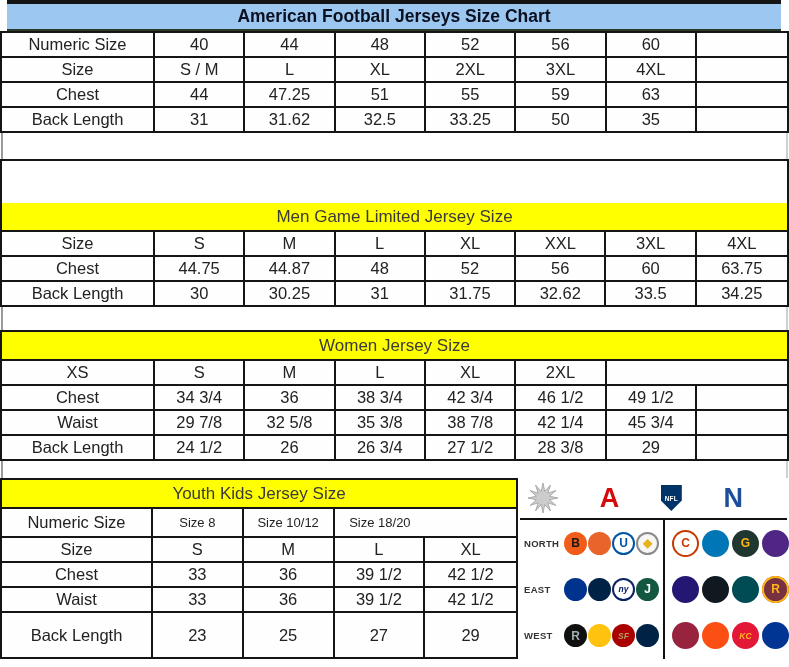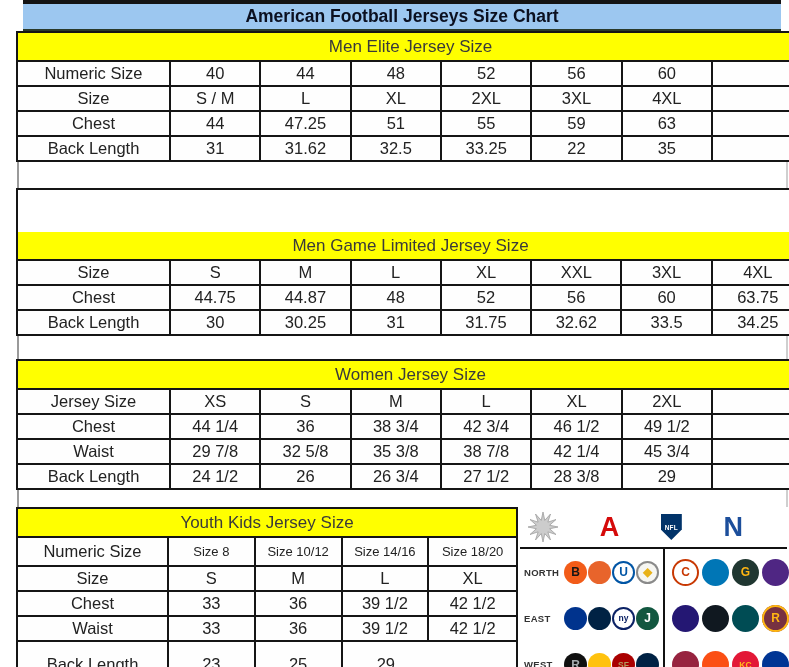--- a/index.html
+++ b/index.html
@@ -1,19 +1,19 @@
 <!DOCTYPE html>
 <html><head>
 <meta charset="utf-8">
 <style>
   * { margin:0; padding:0; box-sizing:border-box; }
   html,body { background:#fff; }
   .page {
     position:relative; width:789px; height:667px; overflow:hidden;
-    background:#fff; font-family:"Liberation Sans", sans-serif; color:#151515;padding-left:16px;
+    background:#fff; font-family:"Liberation Sans", sans-serif; color:#151515;
   }
   
   .title-bar {
     margin:0 8px 0 7px; border-top:4px solid #141414; border-bottom:2px solid #2a3a2a;
     background:#9cc7f0; height:31px; display:flex; align-items:center; justify-content:center;
     font-weight:bold; font-size:17.5px; color:#0b1020;
   }
   
   .section { border:2px solid #151515; width:789px; background:#fff; }
   .sec-header {
@@ -57,36 +57,33 @@
   .div-label { width:44px; padding-left:4px; font-size:9.5px; font-weight:600; color:#333; letter-spacing:.3px; }
   .team-group { display:flex; align-items:center; }
   .team-group.afc { width:97px; gap:1px; }
   .team-group.nfc { margin-left:11px; gap:3px; }
   .team {
     display:flex; align-items:center; justify-content:center; border-radius:50%;
     font-weight:bold; font-size:12px; line-height:1; flex:0 0 auto;
   }
   .team.afc { width:23px; height:23px; }
   .team.nfc { width:27px; height:27px; }
-  .team.multi { font-size:8.5px; }
+  .team.multi { font-size:8.5px;font-style:italic; }
   .starburst { width:30px; height:30px; flex:0 0 auto; }
 </style>
 </head>
 <body>
 
 <div class="page">
 
   <div class="title-bar" style="background: rgb(156, 199, 240);">
     <span>American Football Jerseys Size Chart</span>
   </div>
 
   <div class="section s0">
-    <div class="sec-header" style="background: rgb(255, 255, 0);">
-        <span>Men Elite Jersey Size</span>
-      </div>
     <div class="rows">
         <div class="trow">
           <div class="cell lab">Numeric Size</div>
           <div class="cell">40</div>
           <div class="cell">44</div>
           <div class="cell">48</div>
           <div class="cell">52</div>
           <div class="cell">56</div>
           <div class="cell">60</div>
           <div class="cell"></div>
@@ -110,21 +107,21 @@
           <div class="cell">59</div>
           <div class="cell">63</div>
           <div class="cell"></div>
         </div>
         <div class="trow">
           <div class="cell lab">Back Length</div>
           <div class="cell">31</div>
           <div class="cell">31.62</div>
           <div class="cell">32.5</div>
           <div class="cell">33.25</div>
-          <div class="cell">22</div>
+          <div class="cell">50</div>
           <div class="cell">35</div>
           <div class="cell"></div>
         </div>
       </div>
   </div>
 
   <div class="gap g1"></div>
 
   <div class="section s1">
     <div class="sec-header" style="background: rgb(255, 255, 0); margin-top: 42px;">
@@ -165,32 +162,31 @@
   </div>
 
   <div class="gap g2"></div>
 
   <div class="section s2">
     <div class="sec-header" style="background: rgb(255, 255, 0);">
         <span>Women Jersey Size</span>
       </div>
     <div class="rows">
         <div class="trow">
-          <div class="cell lab">Jersey Size</div>
           <div class="cell">XS</div>
           <div class="cell">S</div>
           <div class="cell">M</div>
           <div class="cell">L</div>
           <div class="cell">XL</div>
           <div class="cell">2XL</div>
           <div class="cell"></div>
         </div>
         <div class="trow">
           <div class="cell lab">Chest</div>
-          <div class="cell">44 1/4</div>
+          <div class="cell">34 3/4</div>
           <div class="cell">36</div>
           <div class="cell">38 3/4</div>
           <div class="cell">42 3/4</div>
           <div class="cell">46 1/2</div>
           <div class="cell">49 1/2</div>
           <div class="cell"></div>
         </div>
         <div class="trow">
           <div class="cell lab">Waist</div>
           <div class="cell">29 7/8</div>
@@ -219,21 +215,20 @@
   <div class="bottom-row">
     <div class="section s3">
       <div class="sec-header" style="background: rgb(255, 255, 0);">
           <span>Youth Kids Jersey Size</span>
         </div>
       <div class="rows">
           <div class="trow small">
             <div class="cell lab">Numeric Size</div>
             <div class="cell">Size 8</div>
             <div class="cell">Size 10/12</div>
-            <div class="cell">Size 14/16</div>
             <div class="cell">Size 18/20</div>
           </div>
           <div class="trow">
             <div class="cell lab">Size</div>
             <div class="cell">S</div>
             <div class="cell">M</div>
             <div class="cell">L</div>
             <div class="cell">XL</div>
           </div>
           <div class="trow">
@@ -247,20 +242,21 @@
             <div class="cell lab">Waist</div>
             <div class="cell">33</div>
             <div class="cell">36</div>
             <div class="cell">39 1/2</div>
             <div class="cell">42 1/2</div>
           </div>
           <div class="trow">
             <div class="cell lab">Back Length</div>
             <div class="cell">23</div>
             <div class="cell">25</div>
+            <div class="cell">27</div>
             <div class="cell">29</div>
           </div>
         </div>
     </div>
 
     <div class="nfl-panel">
       <div class="conf-row">
         <svg class="starburst" viewBox="0 0 24 24">
           <polygon fill="#cccccc" stroke="#9a9a9a" stroke-width="0.6" points="24,12 17.31,13.42 22.39,18 15.89,15.89 18,22.39 13.42,17.31 12,24 10.58,17.31 6,22.39 8.11,15.89 1.61,18 6.69,13.42 0,12 6.69,10.58 1.61,6 8.11,8.11 6,1.61 10.58,6.69 12,0 13.42,6.69 18,1.61 15.89,8.11 22.39,6 17.31,10.58"></polygon>
         </svg>

